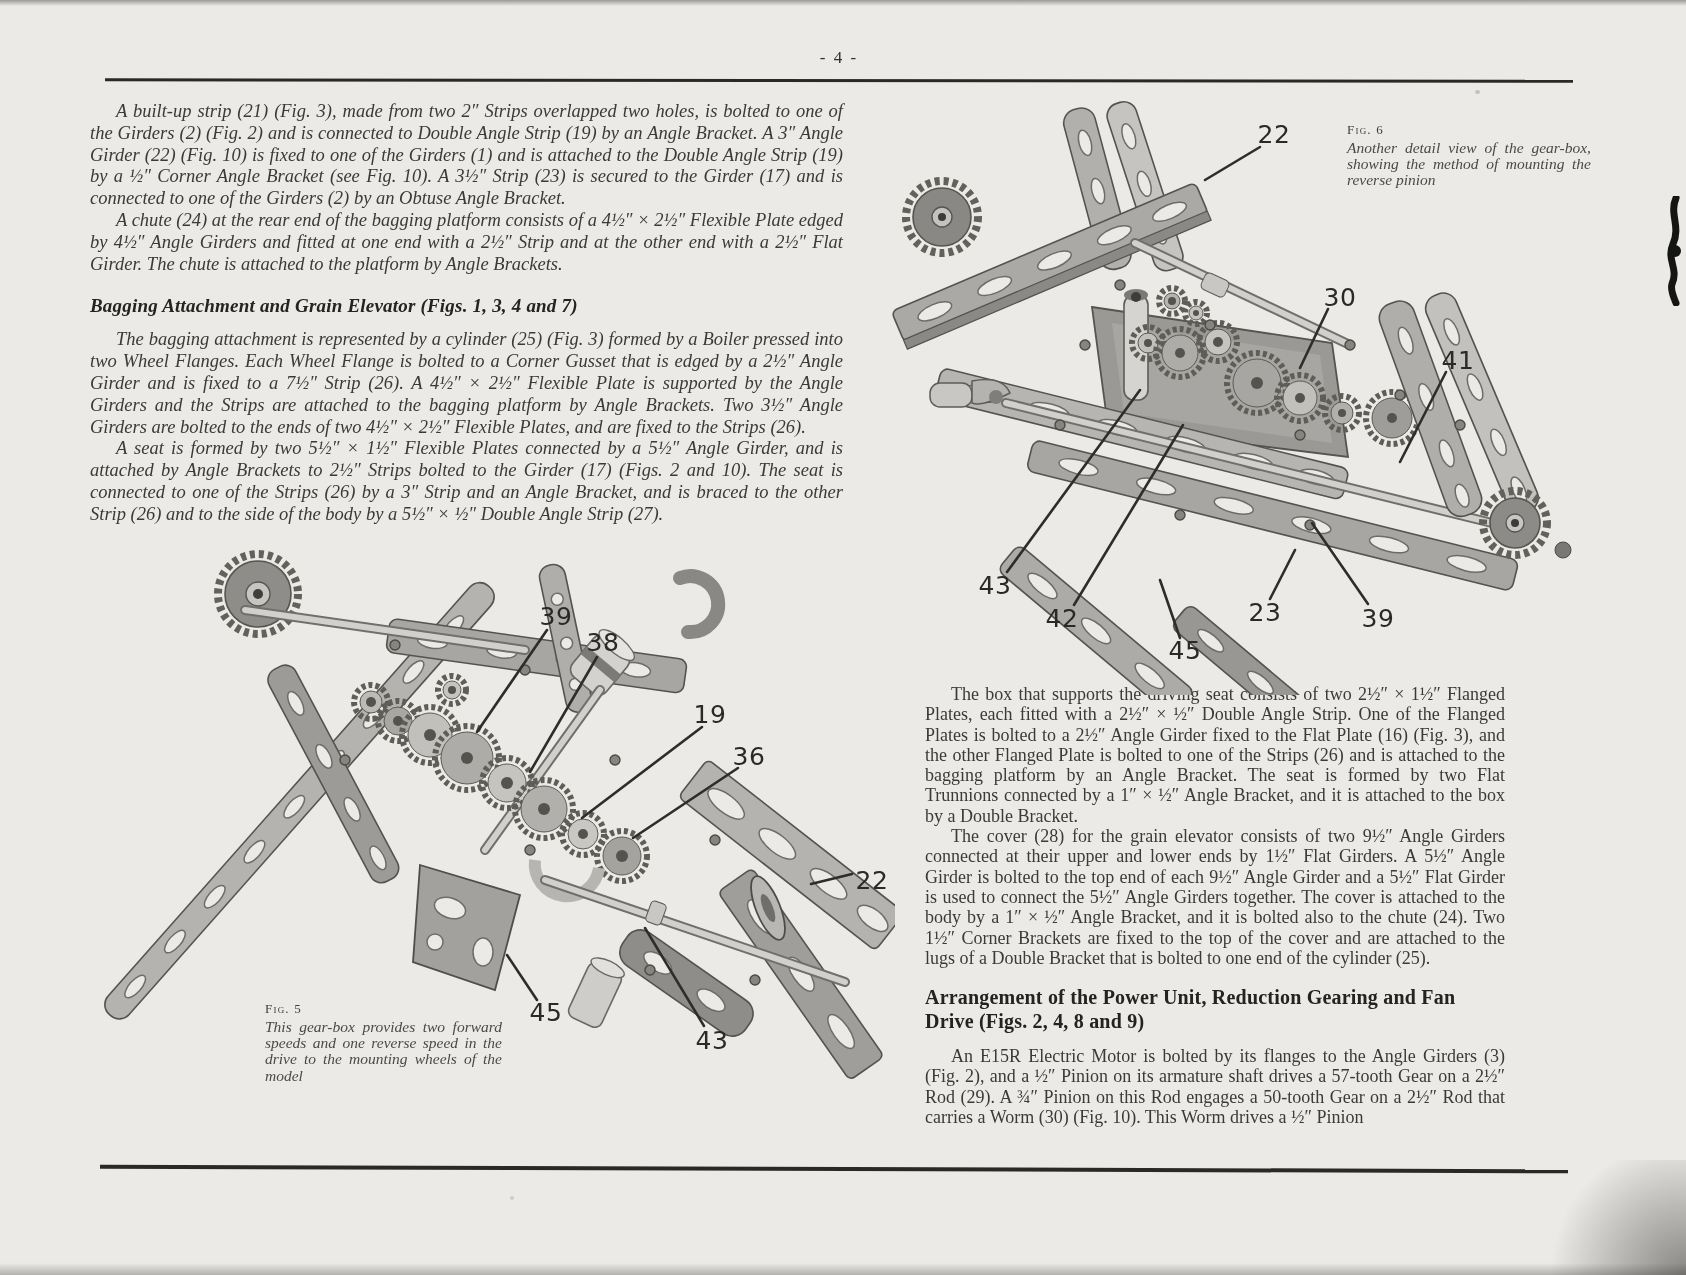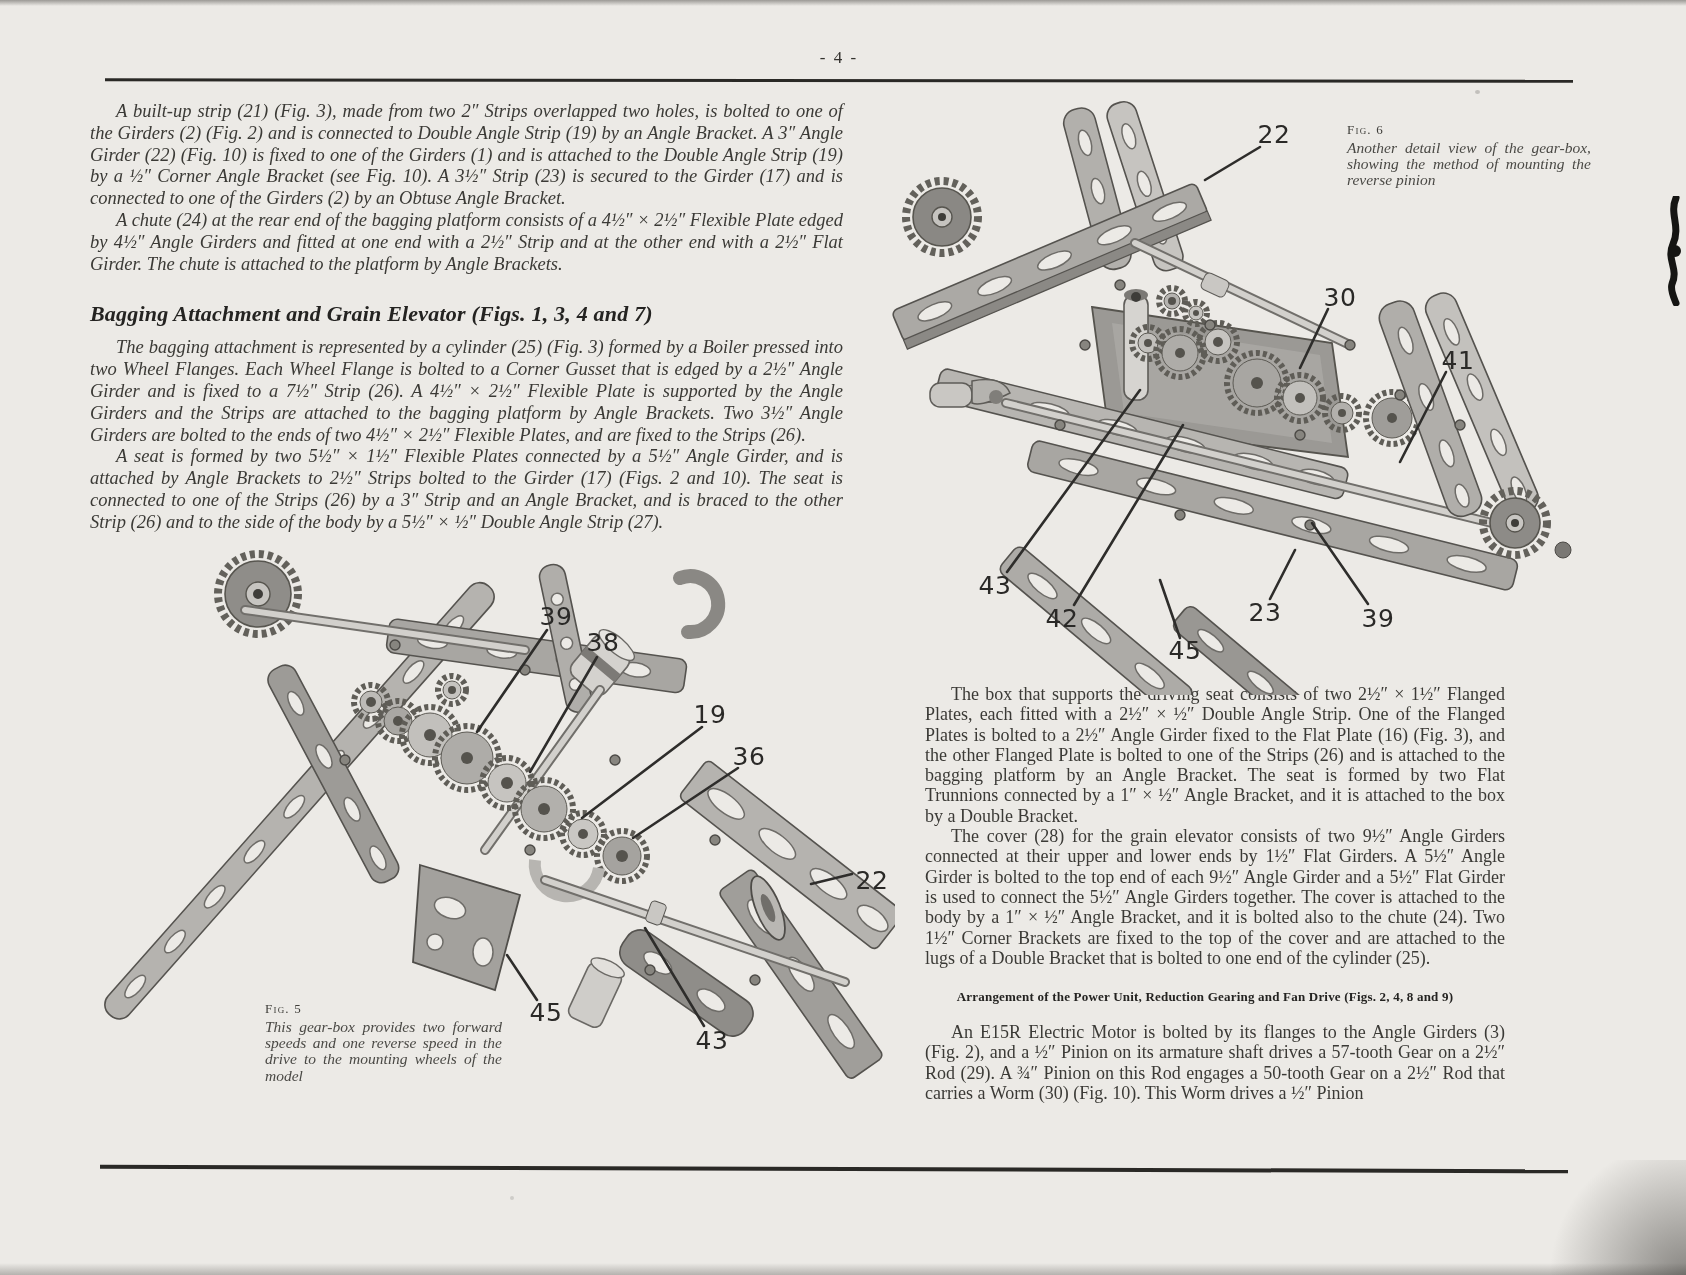--- a/index.html
+++ b/index.html
@@ -16,24 +16,24 @@
   }
   .rule{position:absolute;background:#2a2926;}
   .rule-top{left:105px;top:79px;width:1468px;height:3px;transform:rotate(.06deg);}
   .rule-bottom{left:100px;top:1167px;width:1468px;height:3.5px;transform:rotate(.18deg);}
   
   .col{position:absolute;text-align:justify;}
   .col p{margin:0;text-indent:26px;}
   .col-left{left:90px;top:101px;width:753px;font-size:18.5px;line-height:21.8px;font-style:italic;}
   .col-right{left:925px;top:684px;width:580px;font-size:18px;line-height:20.3px;}
   h2{
-    font-size:22px;line-height:23px;margin:27px 0 12px 0;
+    font-size:19px;line-height:23px;margin:19px 0 12px 0;
     color:#242321;font-weight:bold;text-align:left;letter-spacing:.2px;
   }
-  .col-right h2{font-size:13px;line-height:24px;margin:17px 0 13px 0;width:560px;text-align:center;}
+  .col-right h2{font-size:20px;line-height:24px;margin:17px 0 13px 0;width:560px;}
   
   .fig-caption-block{position:absolute;color:#4a4945;}
   .fig5-cap{left:265px;top:1001px;width:237px;}
   .fig6-cap{left:1347px;top:122px;width:244px;}
   .fig-label{font-size:13px;font-variant:small-caps;letter-spacing:1.2px;color:#3e3d39;}
   .fig-caption{font-style:italic;font-size:15.5px;line-height:16.2px;margin:2px 0 0 0;text-align:justify;}
   
   .callout{
     position:absolute;transform:translate(-50%,-50%);
     font-family:"DejaVu Sans","Liberation Sans",sans-serif;

